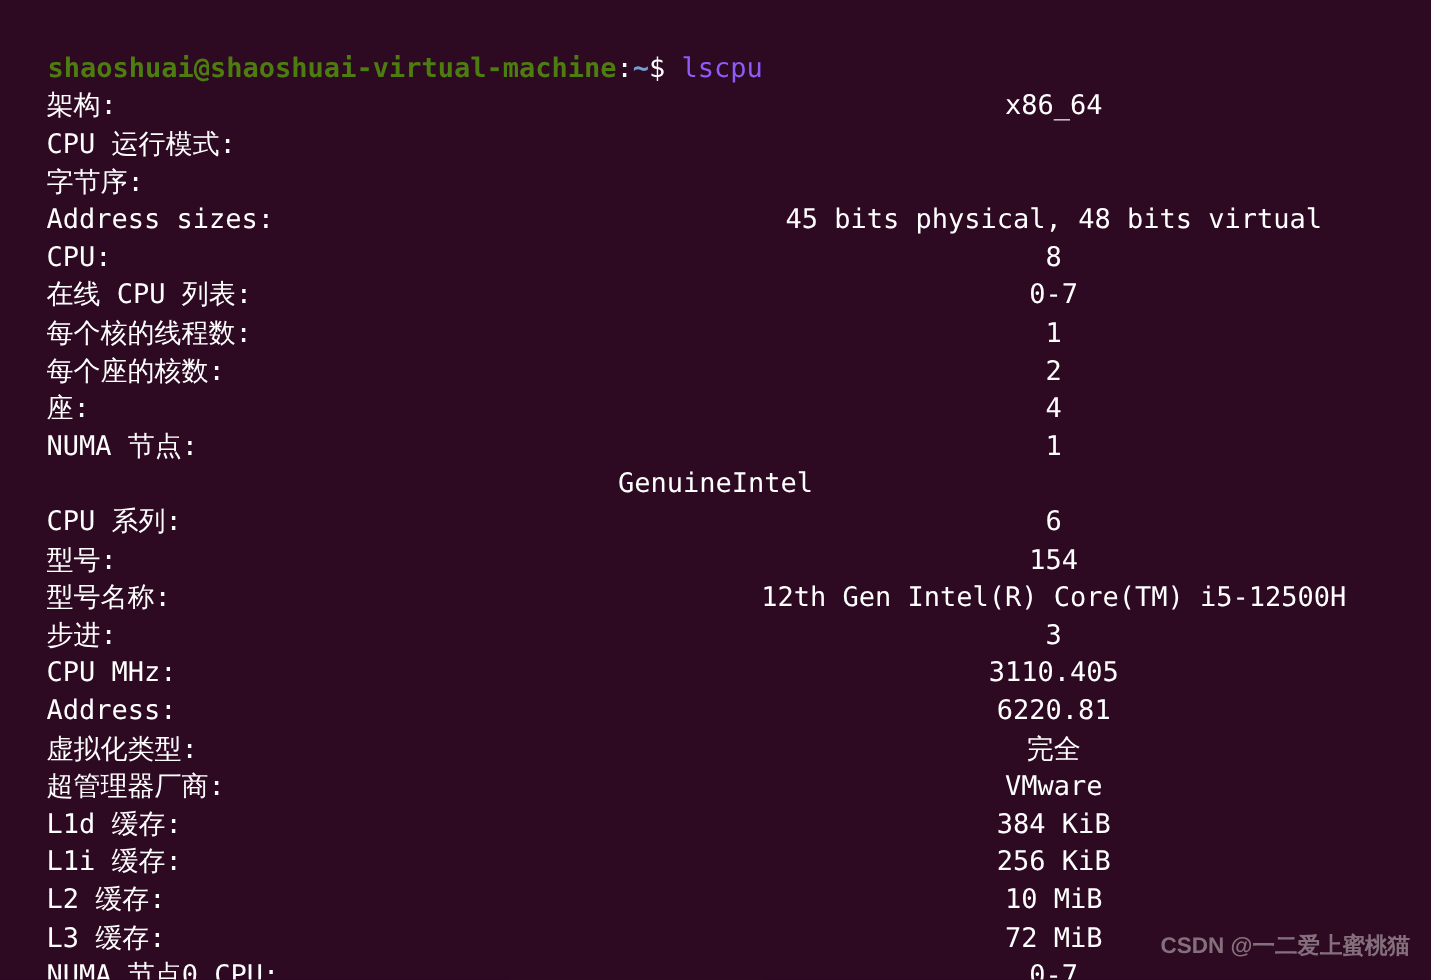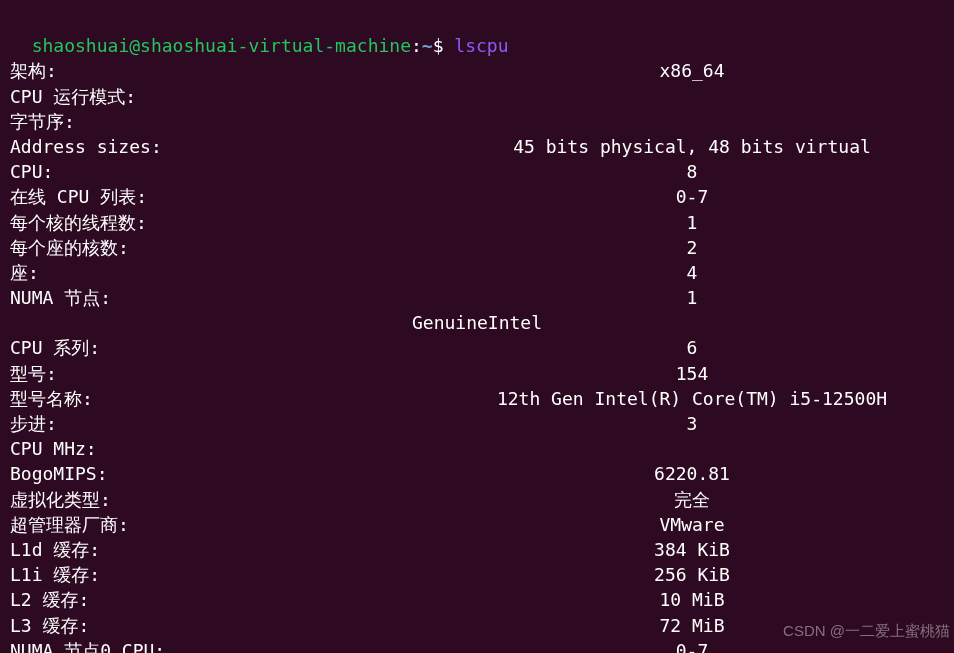--- a/index.html
+++ b/index.html
@@ -16,22 +16,22 @@
       padding: 8px 10px;
       width: 954px;
       height: 653px;
       overflow: hidden;
       position: relative;
     }
     .prompt-line {
       white-space: pre;
     }
     .user-host {
-      color: #22c55e;
-      font-weight: normal;
+      color: #4d7c0f;
+      font-weight: bold;
     }
     .colon {
       color: #ffffff;
     }
     .path {
       color: #729fcf;
       font-weight: bold;
     }
     .dollar {
       color: #ffffff;
@@ -39,33 +39,35 @@
     .command {
       color: #8b5cf6;
     }
     .output-line {
       display: flex;
       white-space: pre;
     }
     .label {
       width: 430px;
       flex-shrink: 0;
+      margin-left: 21px;
     }
     .value {
       flex-grow: 1;
       text-align: center;
     }
     .watermark {
       position: absolute;
       bottom: 12px;
-      right: 4px;
+      right: 14px;
       color: #9a8a94;
       font-size: 15px;
       font-family: sans-serif;
       opacity: 0.8;
+      font-weight: bold;
     }
   </style>
 </head>
 <body>
 
 <div class="prompt-line">
   <span class="user-host">shaoshuai@shaoshuai-virtual-machine</span><span class="colon">:</span><span class="path">~</span><span class="dollar">$ </span><span class="command">lscpu</span>
 </div>
 
 <div id="output-container">
@@ -77,22 +79,22 @@
     <div class="output-line"><span class="label">在线 CPU 列表:</span><span class="value">0-7</span></div>
     <div class="output-line"><span class="label">每个核的线程数:</span><span class="value">1</span></div>
     <div class="output-line"><span class="label">每个座的核数:</span><span class="value">2</span></div>
     <div class="output-line"><span class="label">座:</span><span class="value">4</span></div>
     <div class="output-line"><span class="label">NUMA 节点:</span><span class="value">1</span></div>
     <div class="output-line"><span class="value">GenuineIntel</span></div>
     <div class="output-line"><span class="label">CPU 系列:</span><span class="value">6</span></div>
     <div class="output-line"><span class="label">型号:</span><span class="value">154</span></div>
     <div class="output-line"><span class="label">型号名称:</span><span class="value">12th Gen Intel(R) Core(TM) i5-12500H</span></div>
     <div class="output-line"><span class="label">步进:</span><span class="value">3</span></div>
-    <div class="output-line"><span class="label">CPU MHz:</span></div>
-    <div class="output-line"><span class="label">BogoMIPS:</span><span class="value">6220.81</span></div>
+    <div class="output-line"><span class="label">CPU MHz:</span><span class="value">3110.405</span></div>
+    <div class="output-line"><span class="label">Address:</span><span class="value">6220.81</span></div>
     <div class="output-line"><span class="label">虚拟化类型:</span><span class="value">完全</span></div>
     <div class="output-line"><span class="label">超管理器厂商:</span><span class="value">VMware</span></div>
     <div class="output-line"><span class="label">L1d 缓存:</span><span class="value">384 KiB</span></div>
     <div class="output-line"><span class="label">L1i 缓存:</span><span class="value">256 KiB</span></div>
     <div class="output-line"><span class="label">L2 缓存:</span><span class="value">10 MiB</span></div>
     <div class="output-line"><span class="label">L3 缓存:</span><span class="value">72 MiB</span></div>
     <div class="output-line"><span class="label">NUMA 节点0 CPU:</span><span class="value">0-7</span></div>
   </div>
 
 <div class="watermark">CSDN @一二爱上蜜桃猫</div>

